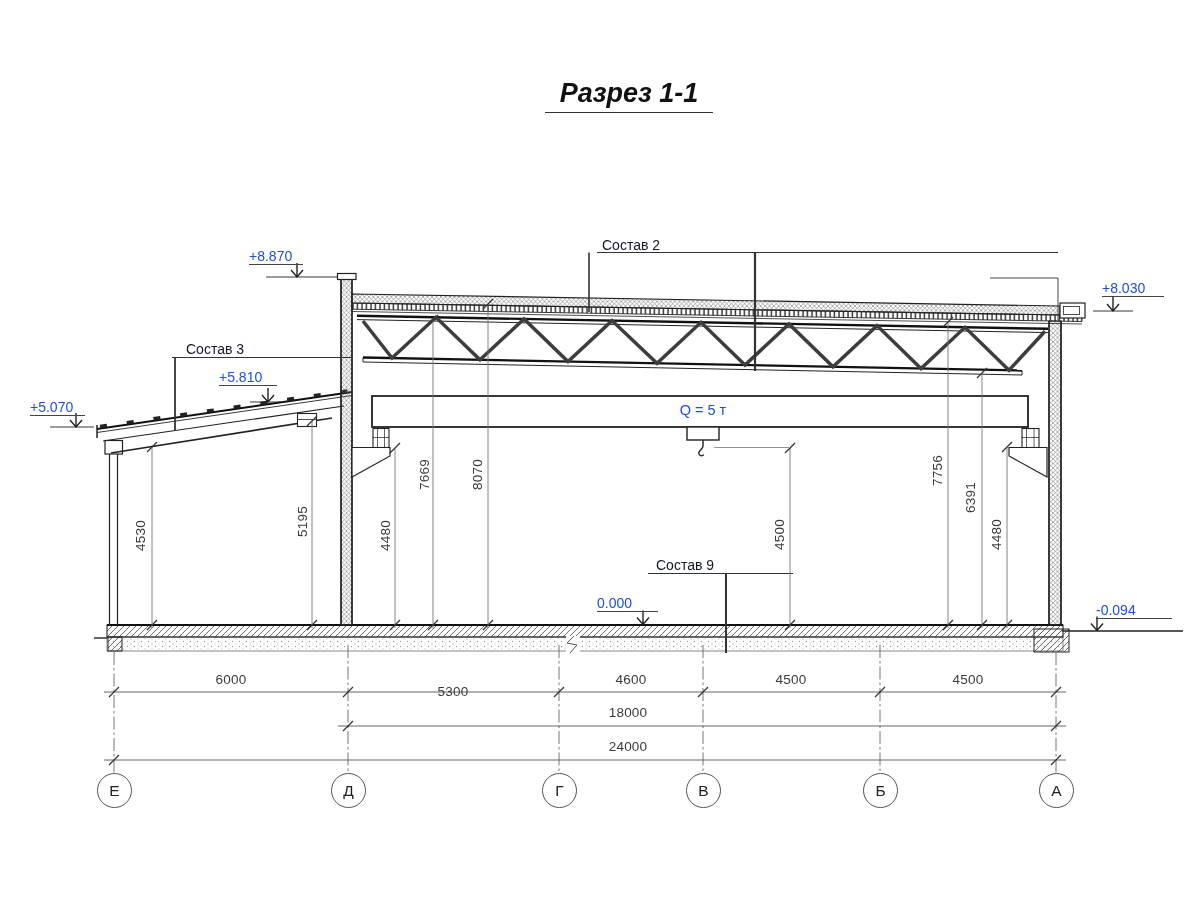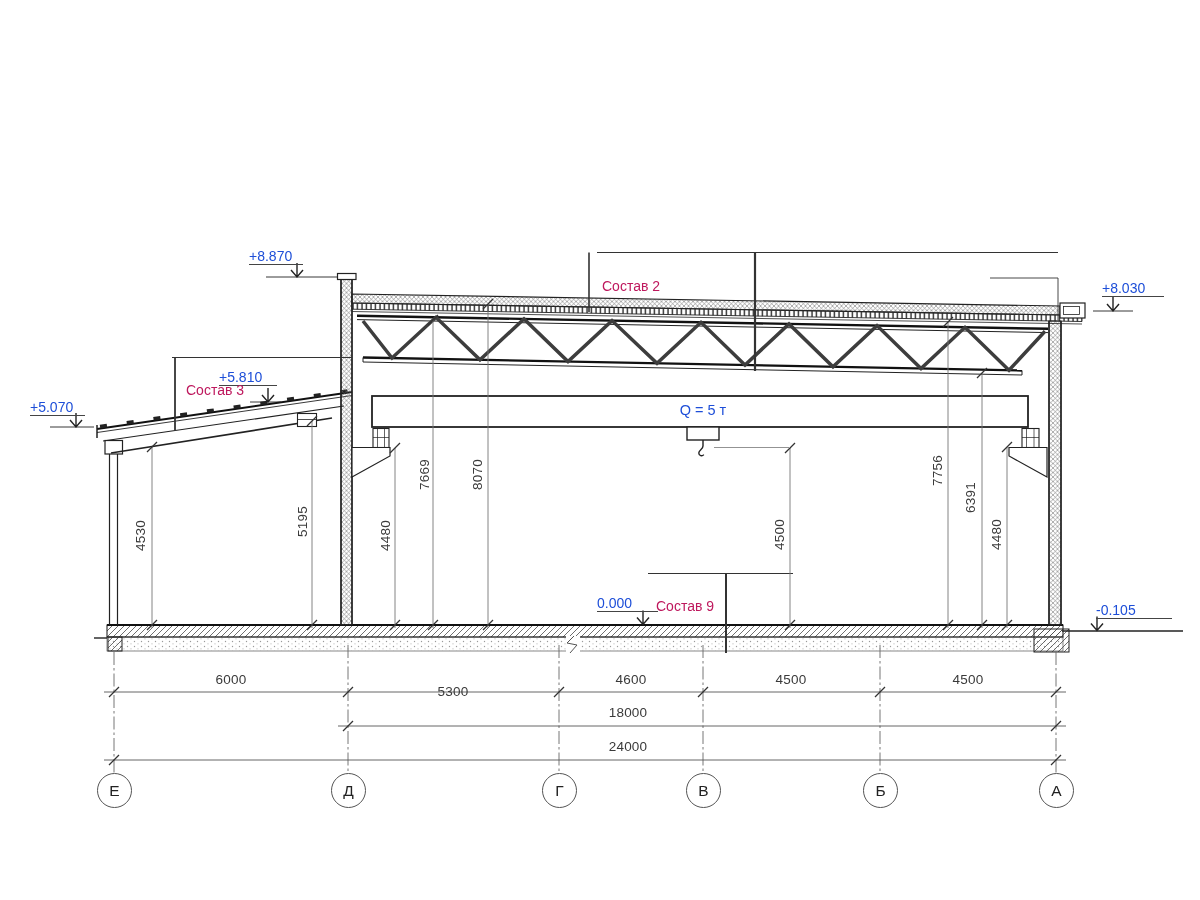--- a/index.html
+++ b/index.html
@@ -3,21 +3,21 @@
 <meta charset="utf-8">
 <style>
   html,body{margin:0;padding:0;background:#fff;}
   #sheet{position:relative;width:1200px;height:900px;background:#fff;overflow:hidden;
          font-family:"Liberation Sans",sans-serif;color:#1a1a1a;}
   #linework{position:absolute;left:0;top:0;}
   .lbl{position:absolute;white-space:nowrap;}
   .title{font-size:27px;font-style:italic;font-weight:bold;color:#111;text-align:center;
          border-bottom:1.5px solid #333;padding-bottom:3px;}
   .elev{font-size:14px;color:#1d4ed8;text-align:left;border-bottom:1px solid #444;height:16px;line-height:16px;}
-  .callout{font-size:14px;color:#be185d;margin-top:41px;}
+  .callout{font-size:14px;color:#0f172a;}
   .crane{font-size:14.5px;color:#1d4ed8;width:86px;text-align:center;}
   .dim{font-size:13.5px;color:#3a3a3a;letter-spacing:.2px;}
   .vdim{width:60px;text-align:center;transform:rotate(-90deg);}
   .hdim{width:64px;text-align:center;}
   .bubble{position:absolute;width:33px;height:33px;border:1.3px solid #555;border-radius:50%;
           text-align:center;line-height:33px;font-size:15.5px;color:#222;background:#fff;}
 </style>
 </head>
 <body>
 
@@ -172,27 +172,28 @@
     <line x1="104" y1="692" x2="1066" y2="692"></line>
     <line x1="338" y1="726" x2="1066" y2="726"></line>
     <line x1="104" y1="760" x2="1066" y2="760"></line>
   </g>
   <path fill="none" stroke="#333" stroke-width="1.3" d="
     M109,697 L119,687 M343,697 L353,687 M554,697 L564,687 M698,697 L708,687 M875,697 L885,687 M1051,697 L1061,687
     M343,731 L353,721 M1051,731 L1061,721
     M109,765 L119,755 M1051,765 L1061,755"></path>
 </svg>
 
+<div class="lbl title" style="left:545px;top:78px;width:168px;">Разрез 1-1</div>
 
 <div class="lbl elev" style="left:249px;top:248px;width:54px;">+8.870</div>
 <div class="lbl elev" style="left:1102px;top:280px;width:62px;">+8.030</div>
 <div class="lbl elev" style="left:219px;top:369px;width:58px;">+5.810</div>
 <div class="lbl elev" style="left:30px;top:399px;width:55px;">+5.070</div>
 <div class="lbl elev" style="left:597px;top:595px;width:61px;">0.000</div>
-<div class="lbl elev" style="left:1096px;top:602px;width:76px;">-0.105</div>
+<div class="lbl elev" style="left:1096px;top:602px;width:76px;">-0.094</div>
 
 <div class="lbl callout" style="left:602px;top:237px;">Состав 2</div>
 <div class="lbl callout" style="left:186px;top:341px;">Состав 3</div>
 <div class="lbl callout" style="left:656px;top:557px;">Состав 9</div>
 <div class="lbl crane" style="left:660px;top:402px;">Q = 5 т</div>
 
 <div class="lbl dim vdim" style="left:110px;top:528px;">4530</div>
 <div class="lbl dim vdim" style="left:272px;top:514px;">5195</div>
 <div class="lbl dim vdim" style="left:355px;top:528px;">4480</div>
 <div class="lbl dim vdim" style="left:394px;top:467px;">7669</div>

